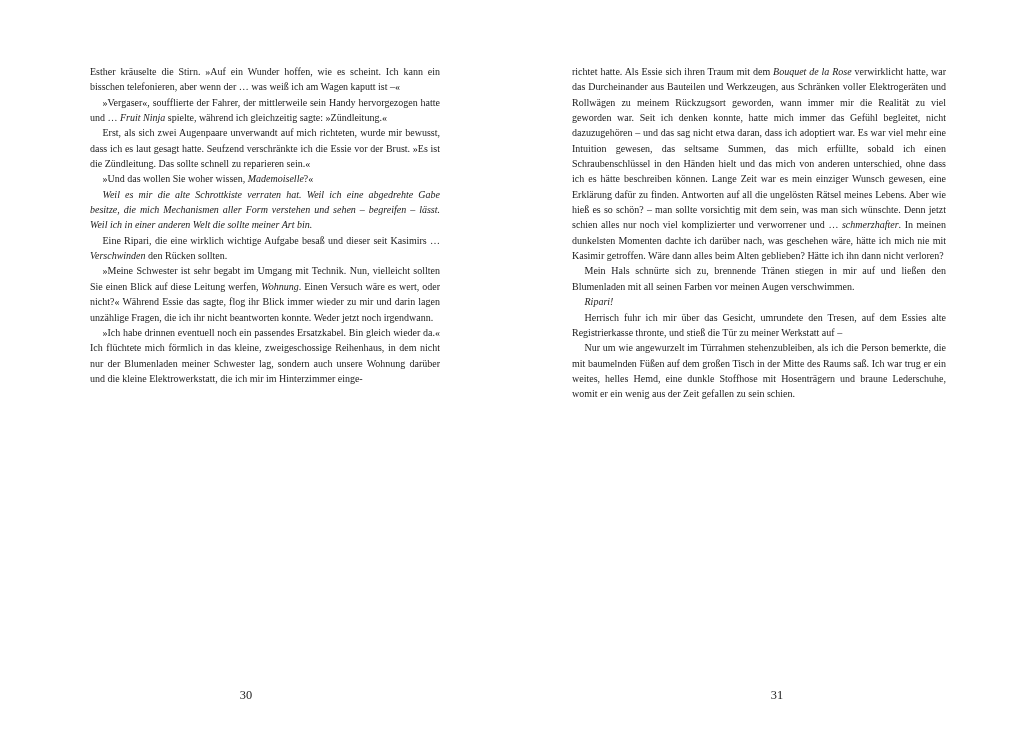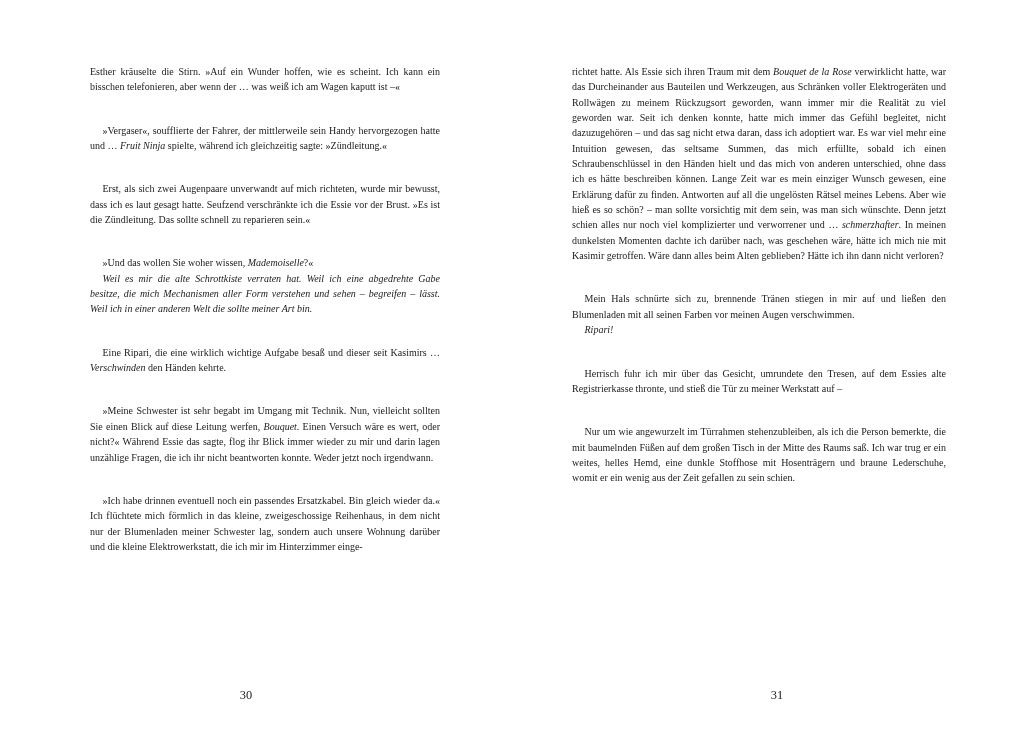--- a/index.html
+++ b/index.html
@@ -43,21 +43,20 @@
     margin: 0;
     font-size: 10px;
     line-height: 1.535;
     text-align: justify;
     text-justify: inter-word;
     hyphens: auto;
     -webkit-hyphens: auto;
   }
   .col p.indent {
     text-indent: 1.25em;
-    margin-top: 28px;
   }
   .col p em {
     font-style: italic;
     font-family: Liberation Serif, serif;
   }
   .col p.ital {
     font-style: italic;
     text-indent: 1.25em;
   }
   .folio {
@@ -75,22 +74,22 @@
 
 <div class="spread">
 
   <div class="page page-left">
     <div class="col" id="left-col">
         <p><span>Esther kräuselte die Stirn. »Auf ein Wunder hoffen, wie es scheint. Ich kann ein bisschen telefonieren, aber wenn der … was weiß ich am Wagen kaputt ist –«</span></p>
         <p class="indent"><span>»Vergaser«, soufflierte der Fahrer, der mittlerweile sein Handy hervorgezogen hatte und … </span><em>Fruit Ninja</em><span> spielte, während ich gleichzeitig sagte: »Zündleitung.«</span></p>
         <p class="indent"><span>Erst, als sich zwei Augenpaare unverwandt auf mich richteten, wurde mir bewusst, dass ich es laut gesagt hatte. Seufzend verschränkte ich die Essie vor der Brust. »Es ist die Zündleitung. Das sollte schnell zu reparieren sein.«</span></p>
         <p class="indent"><span>»Und das wollen Sie woher wissen, </span><em>Mademoiselle</em><span>?«</span></p>
         <p class="ital"><span>Weil es mir die alte Schrottkiste verraten hat. Weil ich eine abgedrehte Gabe besitze, die mich Mechanismen aller Form verstehen und sehen – begreifen – lässt. Weil ich in einer anderen Welt die sollte meiner Art bin.</span></p>
-        <p class="indent"><span>Eine Ripari, die eine wirklich wichtige Aufgabe besaß und dieser seit Kasimirs … </span><em>Verschwinden</em><span> den Händen kehrte.</span></p>
-        <p class="indent"><span>»Meine Schwester ist sehr begabt im Umgang mit Technik. Nun, vielleicht sollten Sie einen Blick auf diese Leitung werfen, </span><em>Bouquet</em><span>. Einen Versuch wäre es wert, oder nicht?« Während Essie das sagte, flog ihr Blick immer wieder zu mir und darin lagen unzählige Fragen, die ich ihr nicht beantworten konnte. Weder jetzt noch irgendwann.</span></p>
+        <p class="indent"><span>Eine Ripari, die eine wirklich wichtige Aufgabe besaß und dieser seit Kasimirs … </span><em>Verschwinden</em><span> den Rücken sollten.</span></p>
+        <p class="indent"><span>»Meine Schwester ist sehr begabt im Umgang mit Technik. Nun, vielleicht sollten Sie einen Blick auf diese Leitung werfen, </span><em>Wohnung</em><span>. Einen Versuch wäre es wert, oder nicht?« Während Essie das sagte, flog ihr Blick immer wieder zu mir und darin lagen unzählige Fragen, die ich ihr nicht beantworten konnte. Weder jetzt noch irgendwann.</span></p>
         <p class="indent"><span>»Ich habe drinnen eventuell noch ein passendes Ersatzkabel. Bin gleich wieder da.« Ich flüchtete mich förmlich in das kleine, zweigeschossige Reihenhaus, in dem nicht nur der Blumenladen meiner Schwester lag, sondern auch unsere Wohnung darüber und die kleine Elektrowerkstatt, die ich mir im Hinterzimmer einge-</span></p>
       </div>
     <div class="folio">30</div>
   </div>
 
   <div class="page page-right">
     <div class="col" id="right-col">
         <p><span>richtet hatte. Als Essie sich ihren Traum mit dem </span><em>Bouquet de la Rose</em><span> verwirklicht hatte, war das Durcheinander aus Bauteilen und Werkzeugen, aus Schränken voller Elektrogeräten und Rollwägen zu meinem Rückzugsort geworden, wann immer mir die Realität zu viel geworden war. Seit ich denken konnte, hatte mich immer das Gefühl begleitet, nicht dazuzugehören – und das sag nicht etwa daran, dass ich adoptiert war. Es war viel mehr eine Intuition gewesen, das seltsame Summen, das mich erfüllte, sobald ich einen Schraubenschlüssel in den Händen hielt und das mich von anderen unterschied, ohne dass ich es hätte beschreiben können. Lange Zeit war es mein einziger Wunsch gewesen, eine Erklärung dafür zu finden. Antworten auf all die ungelösten Rätsel meines Lebens. Aber wie hieß es so schön? – man sollte vorsichtig mit dem sein, was man sich wünschte. Denn jetzt schien alles nur noch viel komplizierter und verworrener und … </span><em>schmerzhafter</em><span>. In meinen dunkelsten Momenten dachte ich darüber nach, was geschehen wäre, hätte ich mich nie mit Kasimir getroffen. Wäre dann alles beim Alten geblieben? Hätte ich ihn dann nicht verloren?</span></p>
         <p class="indent"><span>Mein Hals schnürte sich zu, brennende Tränen stiegen in mir auf und ließen den Blumenladen mit all seinen Farben vor meinen Augen verschwimmen.</span></p>
         <p class="ital"><span>Ripari!</span></p>

